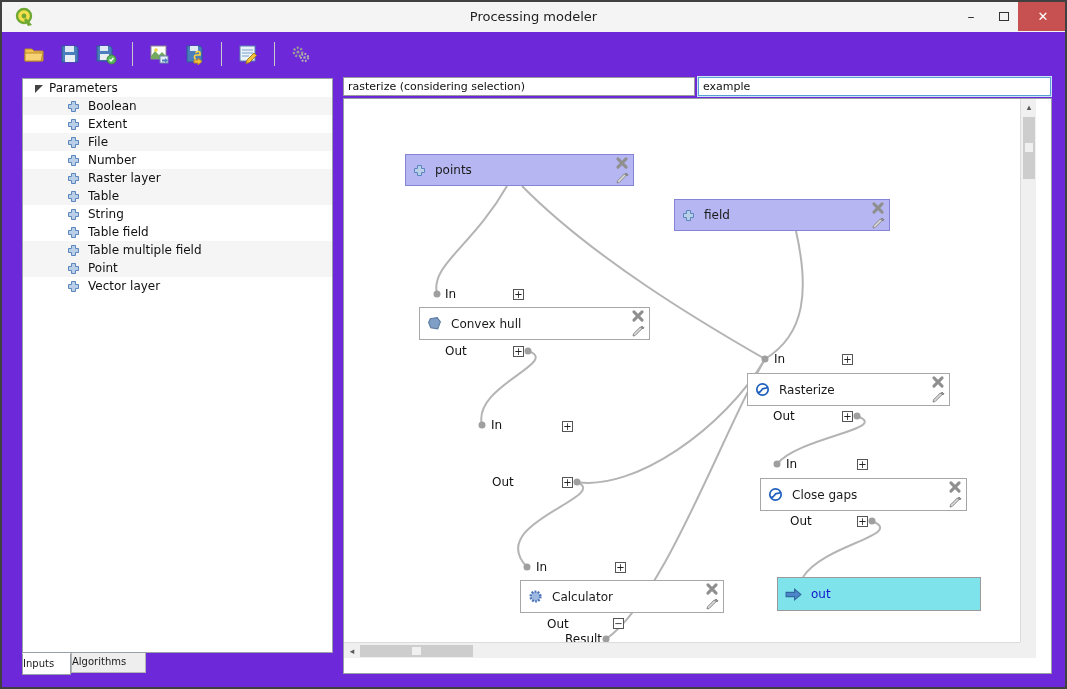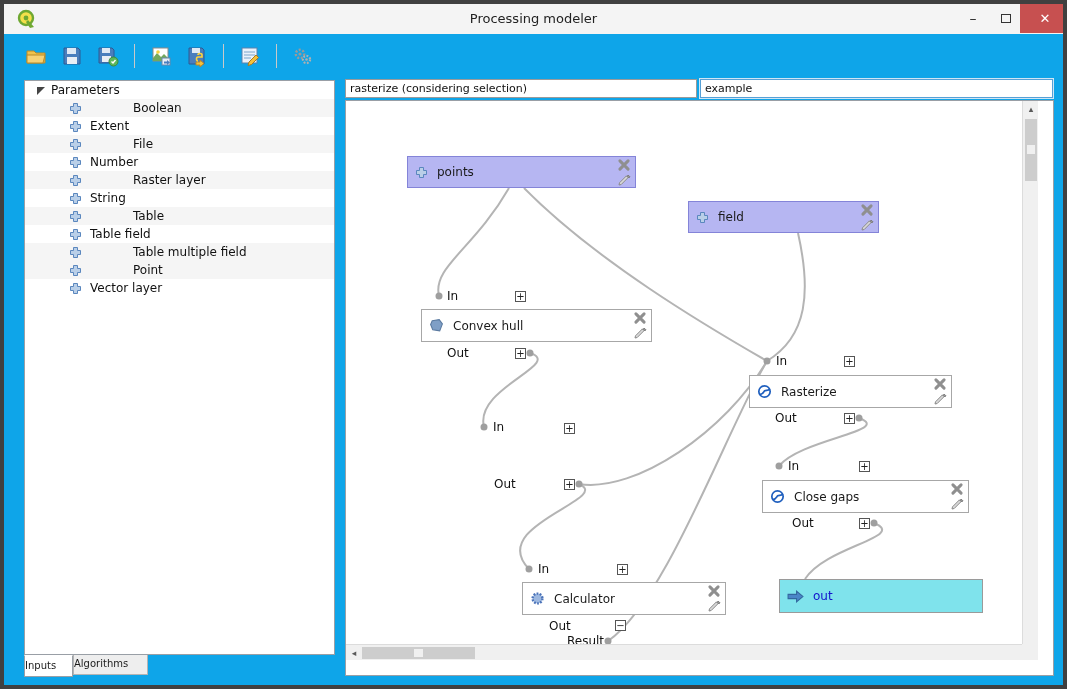--- a/index.html
+++ b/index.html
@@ -1,38 +1,38 @@
 <!DOCTYPE html>
 <html><head>
 <meta charset="utf-8">
 <style>
   * { margin:0; padding:0; box-sizing:border-box; }
   html,body { width:1067px; height:689px; }
   body { font-family:"DejaVu Sans","Liberation Sans",sans-serif; font-size:12px; color:#1a1a1a; background:#e8e8e8; }
-  #window { position:relative; width:1067px; height:689px; background:#0ea5e9; border:4px solid #404040; overflow:hidden; }
+  #window { position:relative; width:1067px; height:689px; background:#6d28d9; border:2px solid #404040; overflow:hidden; }
 
   
   .titlebar { position:absolute; left:0; top:0; width:100%; height:30px; background:#f4f4f4; }
   .qgis-logo { position:absolute; left:11px; top:4px; width:22px; height:22px; }
   .title-text { position:absolute; left:0; top:7px; width:100%; text-align:center; font-size:13px; color:#222; }
   .win-btn { position:absolute; top:0; height:28px; display:flex; align-items:center; justify-content:center; cursor:default; }
   .btn-min { left:955px; width:28px; font-size:14px; color:#333; }
   .btn-max { left:988px; width:28px; }
   .btn-max .maxbox { width:10px; height:9px; border:1px solid #333; background:transparent; display:block; }
   .btn-close { left:1016px; width:50px; height:29px; background:#c75050; color:#fff; font-size:13px; font-weight:bold; }
 
   
   .toolbar { position:absolute; left:0; top:31px; width:100%; height:42px; display:flex; align-items:center; padding-left:18px; gap:8px; }
   .tb-btn { width:28px; height:28px; display:flex; align-items:center; justify-content:center; border-radius:2px; }
   .tb-sep { width:1px; height:24px; background:#c9c9c9; margin:0 4px; }
 
   
   .left-panel { position:absolute; left:20px; top:76px; width:311px; height:575px; background:#fff; border:1px solid #999fa6; overflow:hidden; }
   .tree-row { height:18px; display:flex; align-items:center; }
-  .tree-row.alt { background:#f5f5f5;gap:43px; }
+  .tree-row.alt { background:#f5f5f5; }
   .tree-root-caret { width:0; height:0; border-left:5px solid transparent; border-top:5px solid transparent; border-bottom:0; margin-left:12px; margin-right:6px;
     border-left:4px solid #444; border-top:4px solid #444; border-right:4px solid transparent; border-bottom:4px solid transparent; transform:translateY(1px); }
   .tree-plus { width:13px; height:13px; margin-left:44px; margin-right:8px; flex:0 0 auto; }
   .tree-label { font-size:12px; color:#111; }
 
   
   .tab { position:absolute; font-size:10px; text-align:left; }
   .tab-inputs { left:20px; top:651px; width:49px; height:22px; background:#fff; border:1px solid #999fa6; border-top:1px solid #fff; line-height:20px; z-index:3; }
   .tab-algorithms { left:69px; top:651px; width:75px; height:20px; background:#eeeeee; border:1px solid #b4b4b4; border-top:none; line-height:18px; z-index:2; }
 
@@ -182,31 +182,31 @@
           <path d="M4.5 1.5h4v3h3v4h-3v3h-4v-3h-3v-4h3z" fill="#b9cfe8" stroke="#5b87be"></path>
         </svg>
         <span class="tree-label">Number</span>
       </div>
     <div class="tree-row alt">
         <svg class="tree-plus" viewBox="0 0 13 13">
           <path d="M4.5 1.5h4v3h3v4h-3v3h-4v-3h-3v-4h3z" fill="#b9cfe8" stroke="#5b87be"></path>
         </svg>
         <span class="tree-label">Raster layer</span>
       </div>
+    <div class="tree-row alt">
+        <svg class="tree-plus" viewBox="0 0 13 13">
+          <path d="M4.5 1.5h4v3h3v4h-3v3h-4v-3h-3v-4h3z" fill="#b9cfe8" stroke="#5b87be"></path>
+        </svg>
+        <span class="tree-label">Table</span>
+      </div>
     <div class="tree-row">
         <svg class="tree-plus" viewBox="0 0 13 13">
           <path d="M4.5 1.5h4v3h3v4h-3v3h-4v-3h-3v-4h3z" fill="#b9cfe8" stroke="#5b87be"></path>
         </svg>
         <span class="tree-label">String</span>
-      </div>
-    <div class="tree-row alt">
-        <svg class="tree-plus" viewBox="0 0 13 13">
-          <path d="M4.5 1.5h4v3h3v4h-3v3h-4v-3h-3v-4h3z" fill="#b9cfe8" stroke="#5b87be"></path>
-        </svg>
-        <span class="tree-label">Table</span>
       </div>
     <div class="tree-row">
         <svg class="tree-plus" viewBox="0 0 13 13">
           <path d="M4.5 1.5h4v3h3v4h-3v3h-4v-3h-3v-4h3z" fill="#b9cfe8" stroke="#5b87be"></path>
         </svg>
         <span class="tree-label">Table field</span>
       </div>
     <div class="tree-row alt">
         <svg class="tree-plus" viewBox="0 0 13 13">
           <path d="M4.5 1.5h4v3h3v4h-3v3h-4v-3h-3v-4h3z" fill="#b9cfe8" stroke="#5b87be"></path>
@@ -268,21 +268,21 @@
             <svg class="nx" viewBox="0 0 12 12">
               <path d="M2.5 2.5 L9.5 9.5 M9.5 2.5 L2.5 9.5" stroke="#8f8f8f" stroke-width="2.6" stroke-linecap="round"></path>
             </svg>
         <svg class="npen" viewBox="0 0 14 14">
               <path d="M2 12 l2.2-.5 7-7 -1.7-1.7 -7 7z" fill="#d9d9d9" stroke="#8a8a8a"></path>
               <path d="M10 3.3 l1.2-1.2 1.7 1.7 -1.2 1.2z" fill="#9a9a9a" stroke="#777"></path>
             </svg>
           </span>
       </div>
 
-      <div class="node node-input" style="left:342px;top:100px;width:191px">
+      <div class="node node-input" style="left:330px;top:100px;width:216px">
         <svg width="13" height="13" viewBox="0 0 13 13">
             <path d="M4.5 1.5h4v3h3v4h-3v3h-4v-3h-3v-4h3z" fill="#b9cfe8" stroke="#5b87be"></path>
           </svg>
         <span class="ntitle">field</span>
         <span class="nctrl">
             <svg class="nx" viewBox="0 0 12 12">
               <path d="M2.5 2.5 L9.5 9.5 M9.5 2.5 L2.5 9.5" stroke="#8f8f8f" stroke-width="2.6" stroke-linecap="round"></path>
             </svg>
         <svg class="npen" viewBox="0 0 14 14">
               <path d="M2 12 l2.2-.5 7-7 -1.7-1.7 -7 7z" fill="#d9d9d9" stroke="#8a8a8a"></path>

